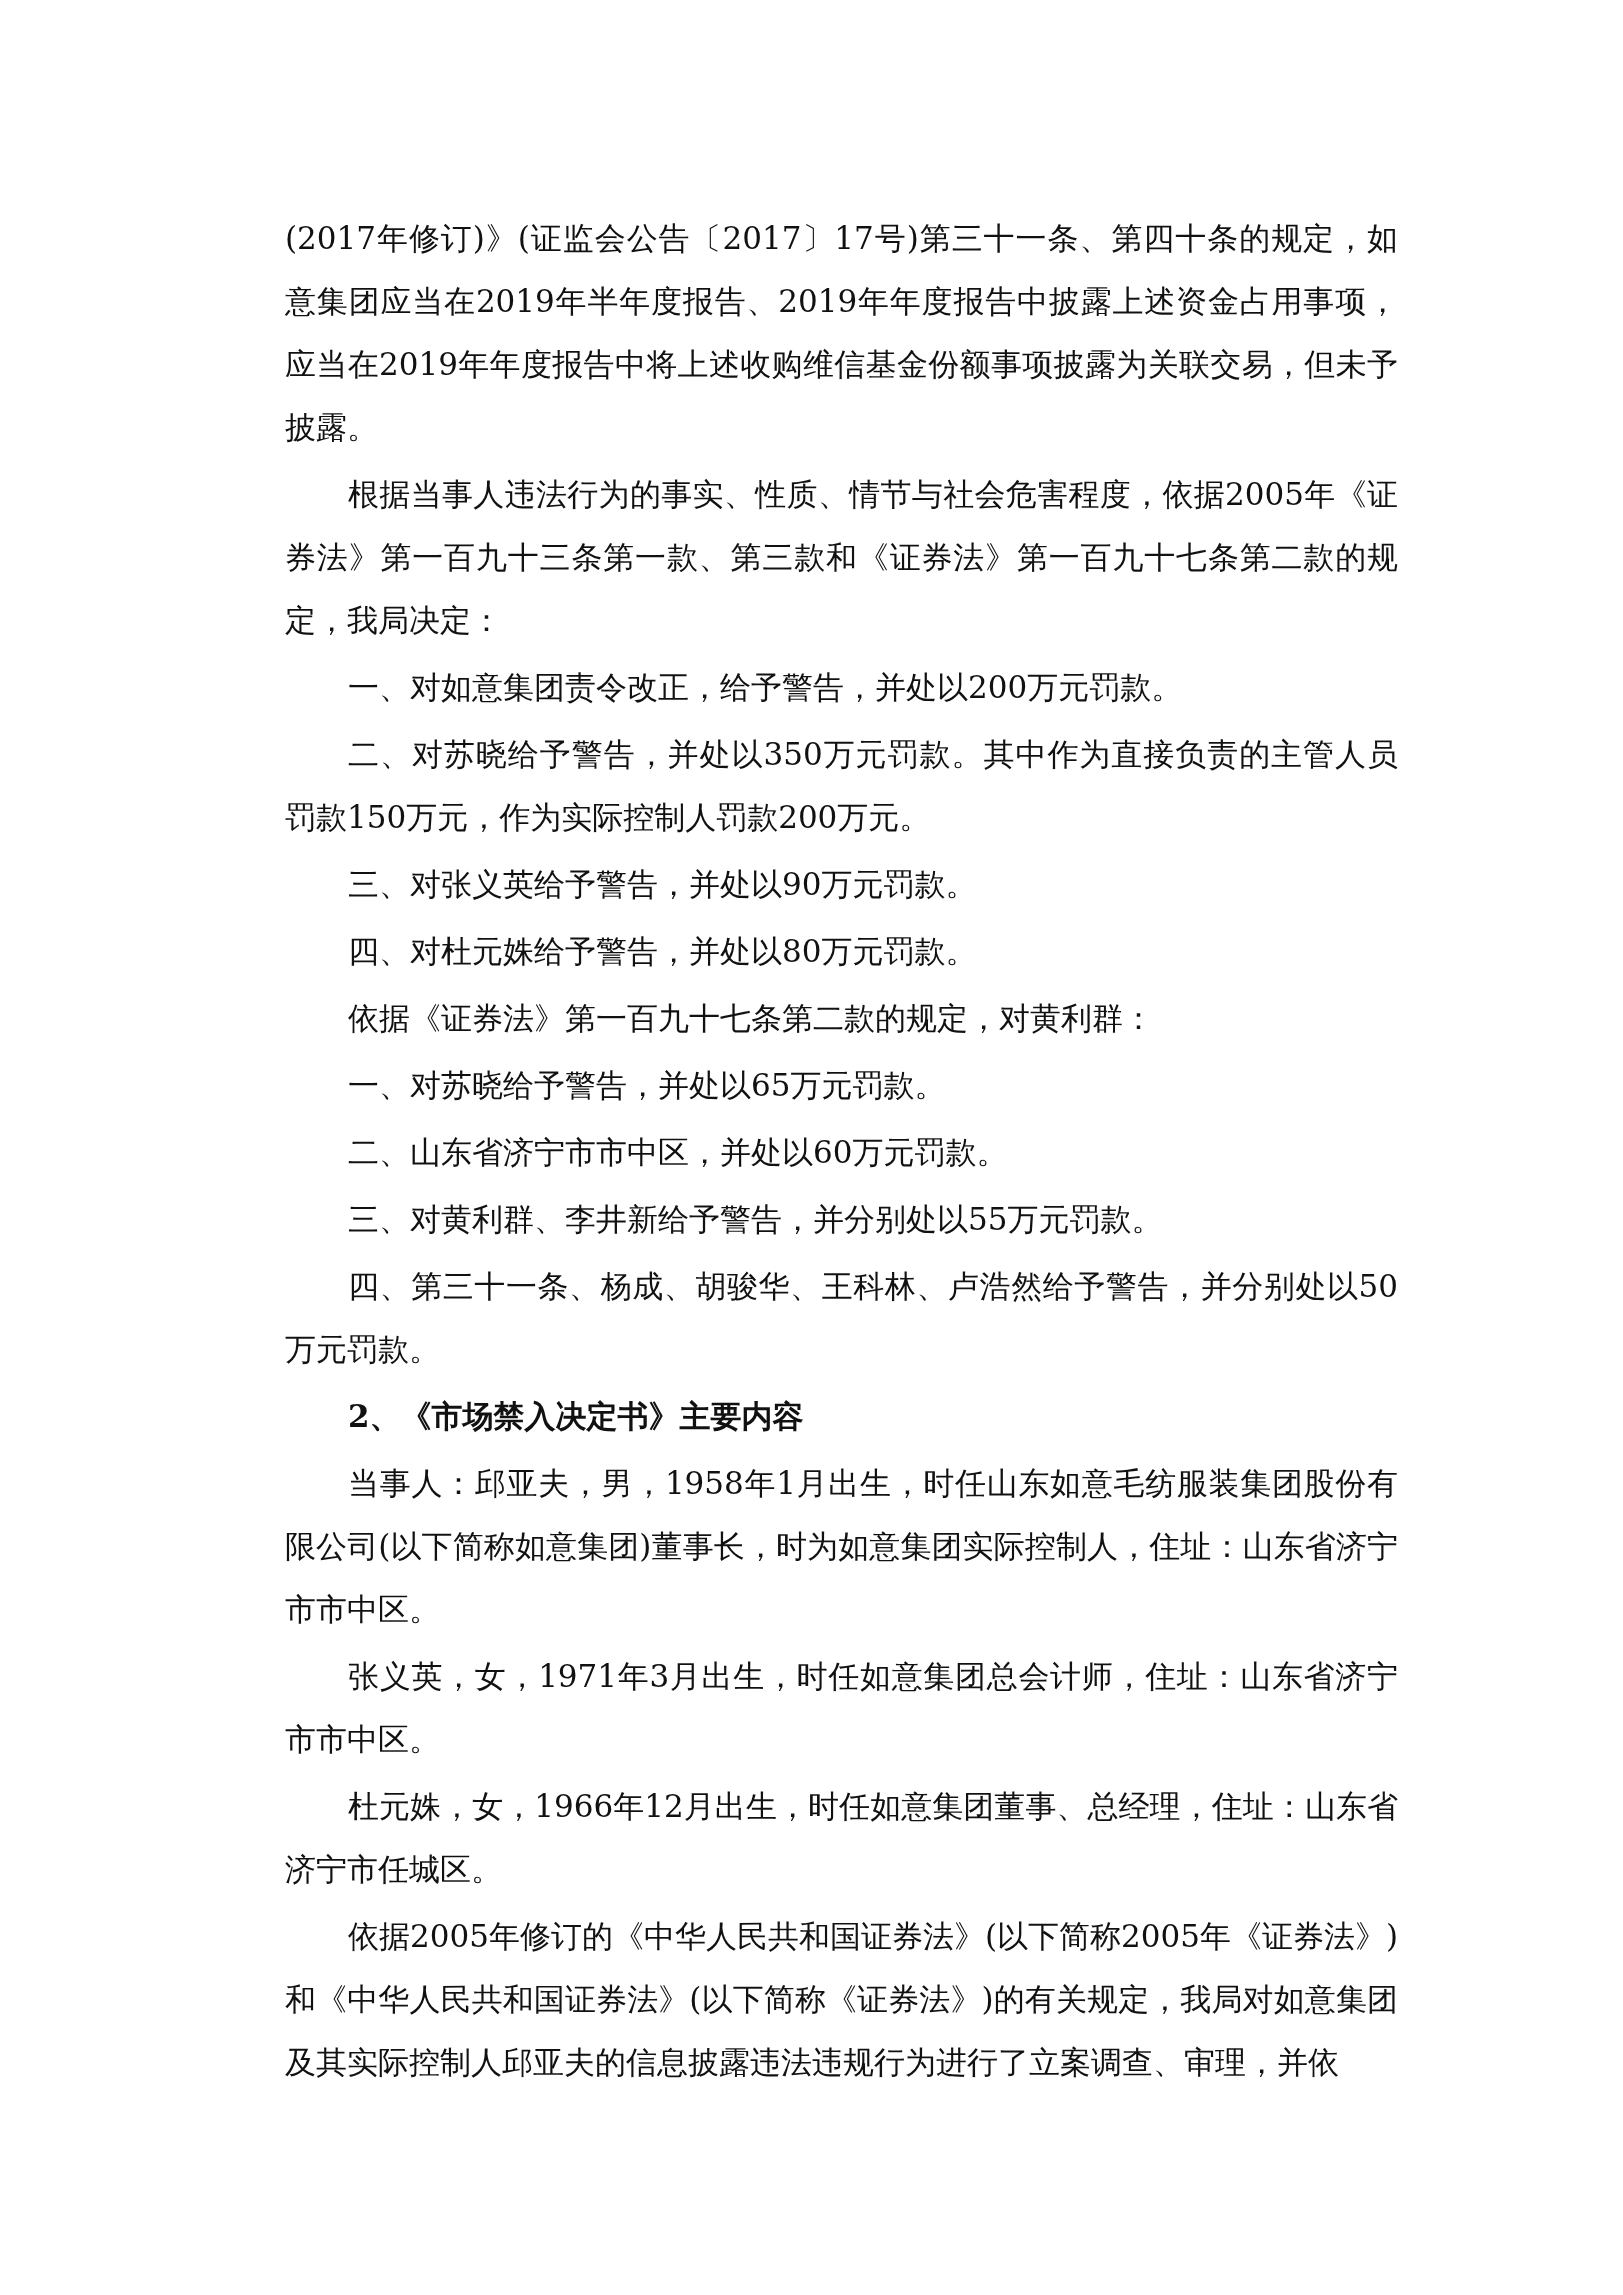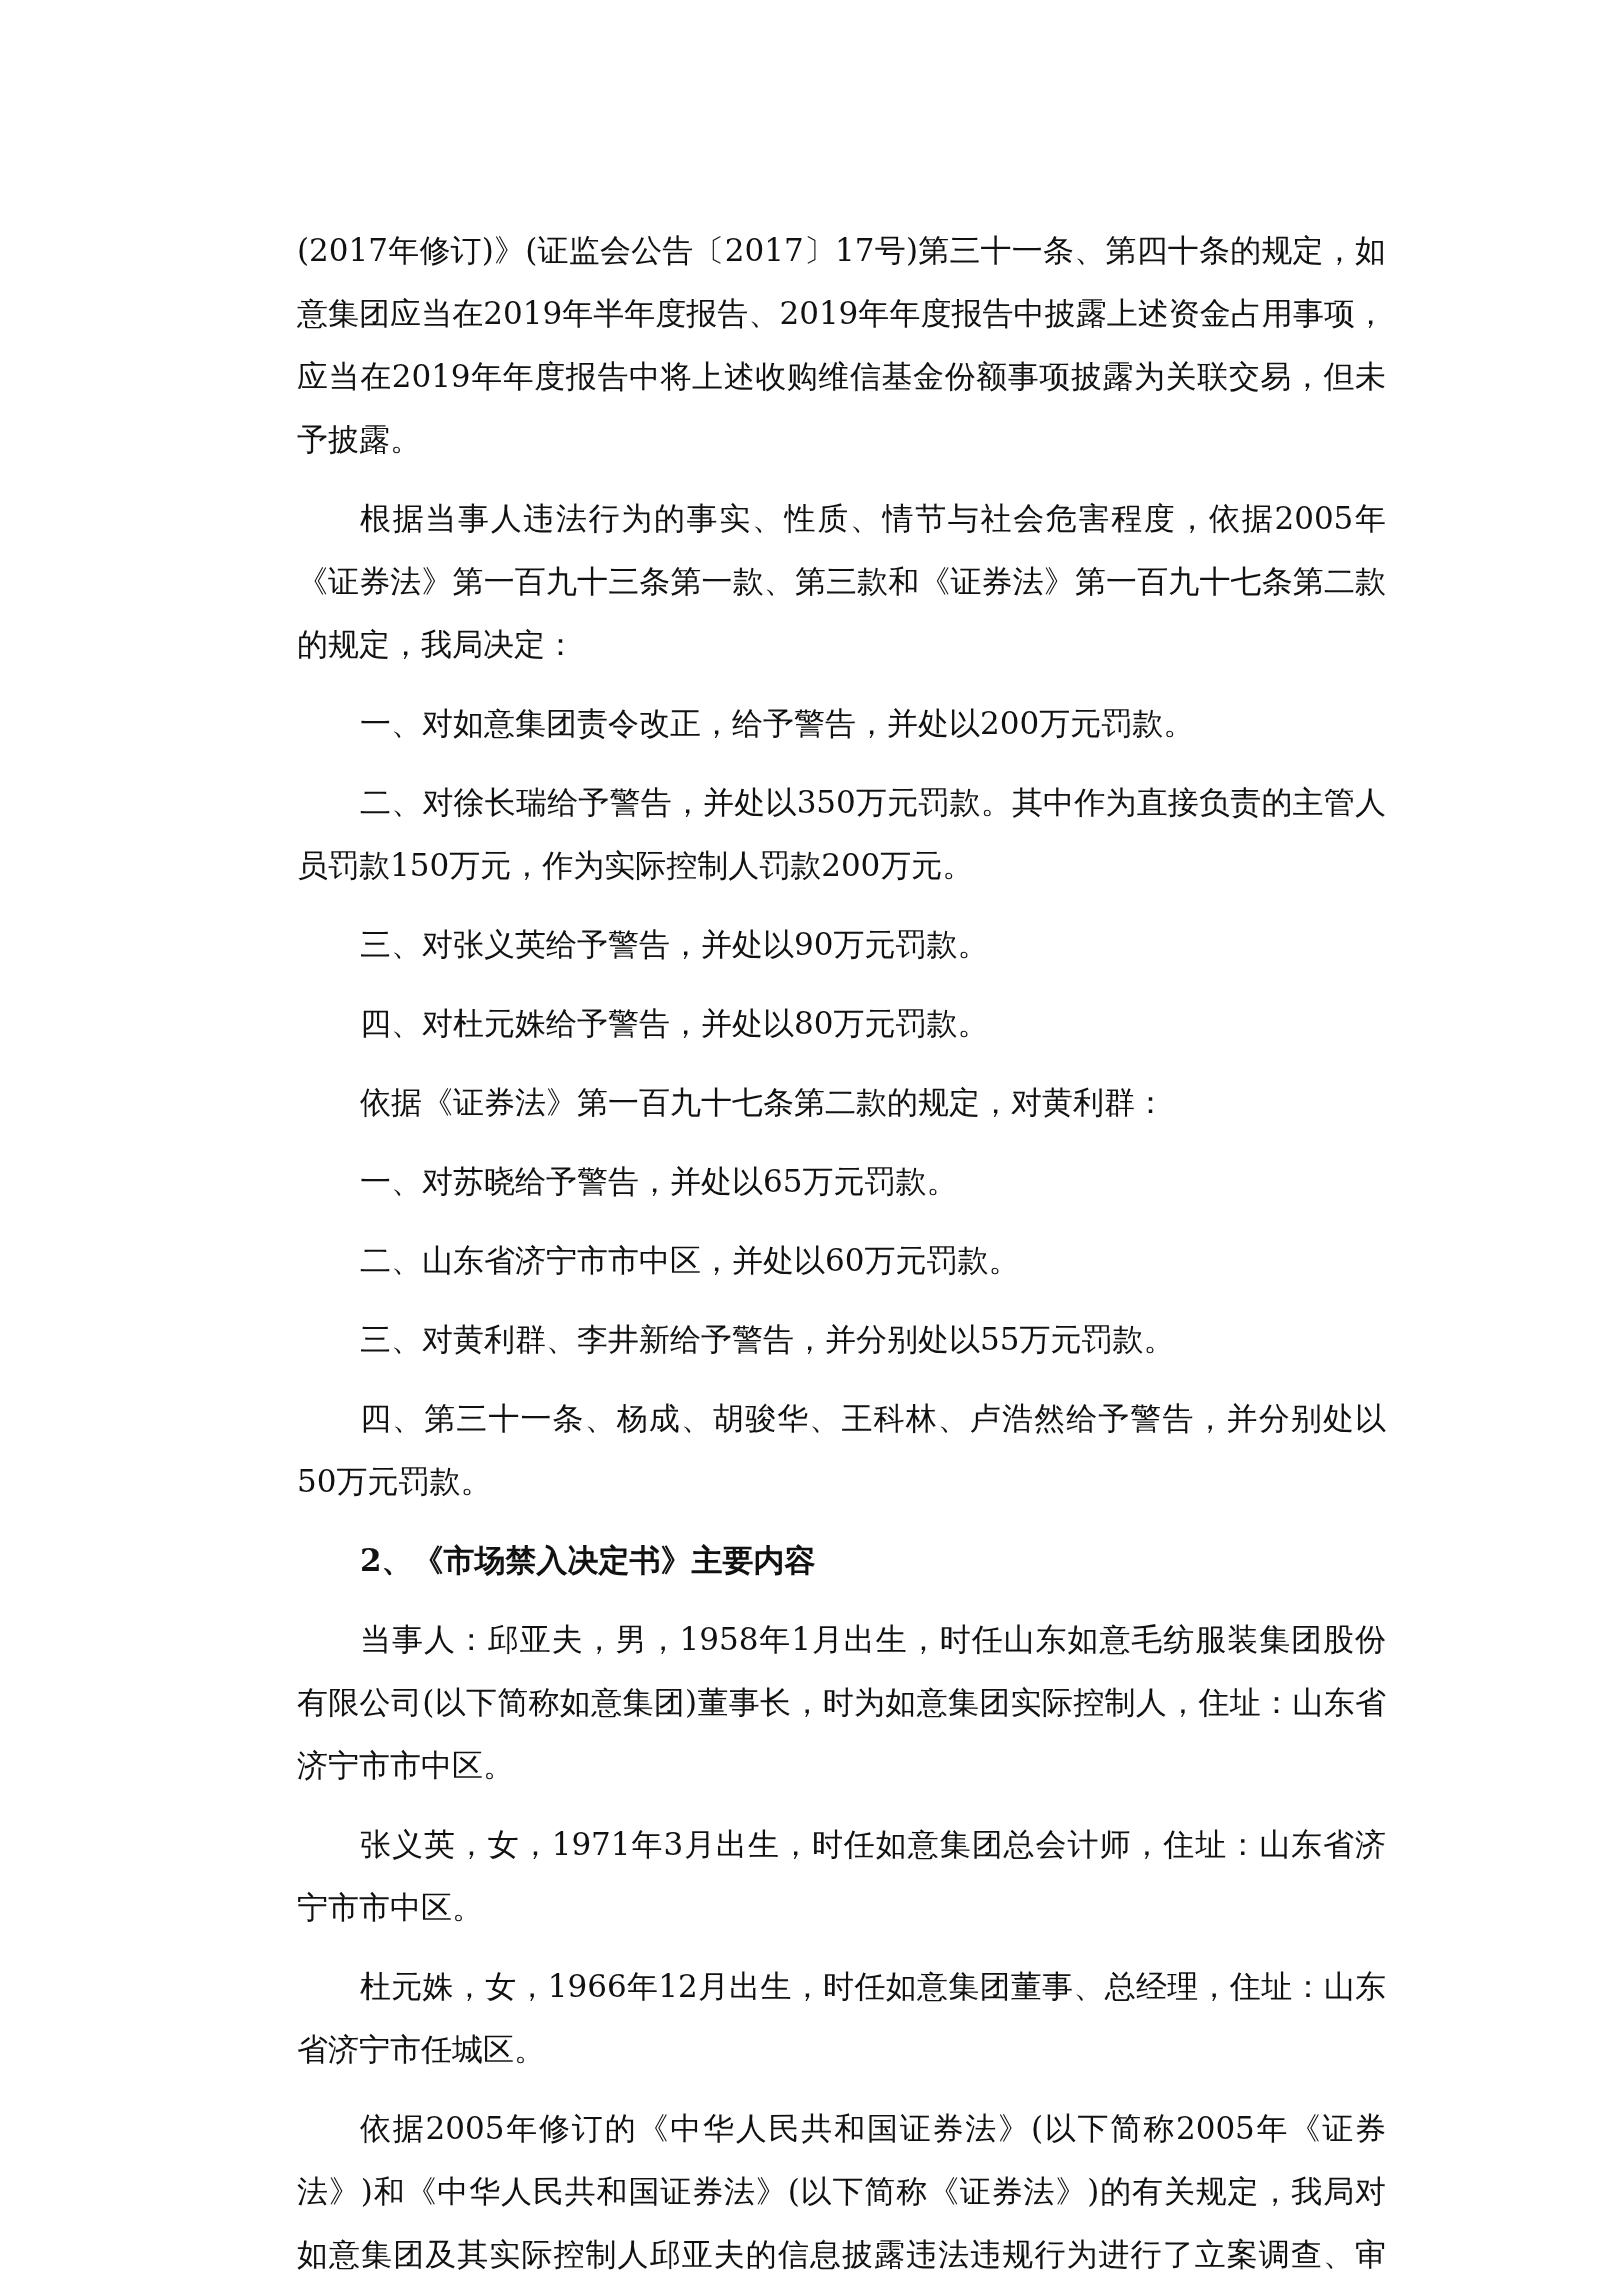--- a/index.html
+++ b/index.html
@@ -3,32 +3,32 @@
 <meta charset="utf-8">
 <style>
   html, body { margin: 0; padding: 0; background: #ffffff; }
   body { width: 1623px; height: 2295px; position: relative; overflow: hidden; }
   .page {
     position: absolute; left: 281px; top: 203px; width: 1121px;
     font-family: "DejaVu Serif", "Liberation Serif", serif;
     color: #111111; font-size: 31px; line-height: 63px;
     text-align: justify; text-justify: inter-character;
   }
-  .para { margin: 16px; }
+  .para { margin: 4px; }
   .indent { text-indent: 63px; }
   .heading { text-indent: 63px; font-weight: bold; }
 </style>
 </head>
 <body>
 
 <div class="page">
   <p class="para">(2017年修订)》(证监会公告〔2017〕17号)第三十一条、第四十条的规定，如意集团应当在2019年半年度报告、2019年年度报告中披露上述资金占用事项，应当在2019年年度报告中将上述收购维信基金份额事项披露为关联交易，但未予披露。</p>
   <p class="para indent">根据当事人违法行为的事实、性质、情节与社会危害程度，依据2005年《证券法》第一百九十三条第一款、第三款和《证券法》第一百九十七条第二款的规定，我局决定：</p>
   <p class="para indent">一、对如意集团责令改正，给予警告，并处以200万元罚款。</p>
-  <p class="para indent">二、对徐长瑞给予警告，并处以350万元罚款。其中作为直接负责的主管人员罚款150万元，作为实际控制人罚款200万元。</p>
+  <p class="para indent">二、对苏晓给予警告，并处以350万元罚款。其中作为直接负责的主管人员罚款150万元，作为实际控制人罚款200万元。</p>
   <p class="para indent">三、对张义英给予警告，并处以90万元罚款。</p>
   <p class="para indent">四、对杜元姝给予警告，并处以80万元罚款。</p>
   <p class="para indent">依据《证券法》第一百九十七条第二款的规定，对黄利群：</p>
   <p class="para indent">一、对苏晓给予警告，并处以65万元罚款。</p>
   <p class="para indent">二、山东省济宁市市中区，并处以60万元罚款。</p>
   <p class="para indent">三、对黄利群、李井新给予警告，并分别处以55万元罚款。</p>
   <p class="para indent">四、第三十一条、杨成、胡骏华、王科林、卢浩然给予警告，并分别处以50万元罚款。</p>
   <p class="para heading">2、《市场禁入决定书》主要内容</p>
   <p class="para indent">当事人：邱亚夫，男，1958年1月出生，时任山东如意毛纺服装集团股份有限公司(以下简称如意集团)董事长，时为如意集团实际控制人，住址：山东省济宁市市中区。</p>
   <p class="para indent">张义英，女，1971年3月出生，时任如意集团总会计师，住址：山东省济宁市市中区。</p>

